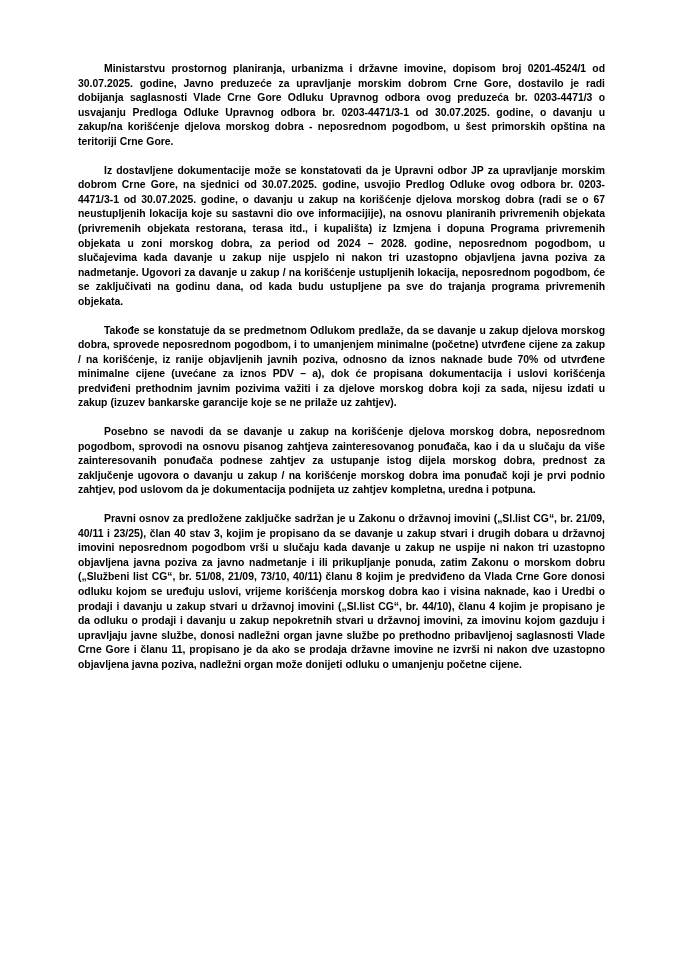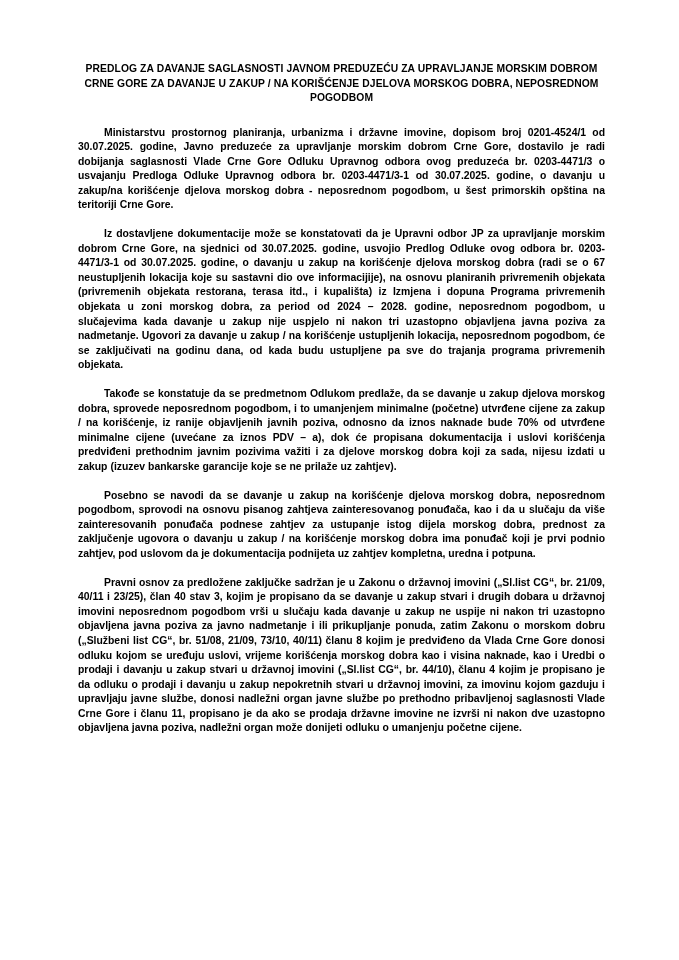--- a/index.html
+++ b/index.html
@@ -46,20 +46,19 @@
   }
   .para:last-child {
     margin-bottom: 0;
   }
 </style>
 </head>
 <body>
 
 <div class="page">
   <div class="content">
-    <h1 class="doc-title">PREDLOG ZA DAVANJE SAGLASNOSTI JAVNOM PREDUZEĆU ZA UPRAVLJANJE MORSKIM DOBROM CRNE GORE ZA DAVANJE U ZAKUP / NA KORIŠĆENJE DJELOVA MORSKOG DOBRA, NEPOSREDNOM POGODBOM</h1>
     <p class="para">Ministarstvu prostornog planiranja, urbanizma i državne imovine, dopisom broj 0201-4524/1 od 30.07.2025. godine, Javno preduzeće za upravljanje morskim dobrom Crne Gore, dostavilo je radi dobijanja saglasnosti Vlade Crne Gore Odluku Upravnog odbora ovog preduzeća br. 0203-4471/3 o usvajanju Predloga Odluke Upravnog odbora br.  0203-4471/3-1 od 30.07.2025. godine, o davanju  u zakup/na korišćenje djelova morskog dobra - neposrednom pogodbom, u šest primorskih opština na teritoriji Crne Gore.</p>
     <p class="para">Iz dostavljene dokumentacije može se konstatovati da je Upravni odbor JP za upravljanje morskim dobrom Crne Gore, na sjednici od 30.07.2025. godine, usvojio Predlog Odluke ovog odbora br.  0203-4471/3-1 od 30.07.2025. godine, o davanju u zakup na korišćenje djelova morskog dobra (radi se o 67 neustupljenih lokacija koje su sastavni dio ove informacijije), na osnovu planiranih privremenih objekata (privremenih objekata restorana, terasa itd., i kupališta) iz Izmjena i dopuna Programa privremenih objekata u zoni morskog dobra, za period od 2024 – 2028. godine, neposrednom pogodbom, u slučajevima kada davanje u zakup nije uspjelo ni nakon tri uzastopno objavljena javna poziva za nadmetanje. Ugovori za davanje u zakup / na korišćenje ustupljenih lokacija, neposrednom pogodbom, će se zaključivati na godinu dana, od kada budu ustupljene pa sve do trajanja programa privremenih objekata.</p>
     <p class="para">Takođe se konstatuje da se predmetnom Odlukom predlaže, da se davanje u zakup djelova morskog dobra, sprovede neposrednom pogodbom, i to umanjenjem minimalne (početne) utvrđene cijene za zakup / na korišćenje, iz ranije objavljenih javnih poziva, odnosno da iznos naknade bude 70% od utvrđene minimalne cijene (uvećane za iznos PDV – a), dok će propisana dokumentacija i uslovi korišćenja predviđeni prethodnim javnim pozivima važiti i za djelove morskog dobra koji za sada, nijesu izdati u zakup (izuzev bankarske garancije koje se ne prilaže uz zahtjev).</p>
     <p class="para">Posebno se navodi da se davanje u zakup na korišćenje djelova morskog dobra, neposrednom pogodbom, sprovodi na osnovu pisanog zahtjeva zainteresovanog ponuđača, kao i da u slučaju da više zainteresovanih ponuđača podnese zahtjev za ustupanje istog dijela morskog dobra, prednost za zaključenje ugovora o davanju u zakup / na korišćenje morskog dobra ima ponuđač koji je prvi podnio zahtjev, pod uslovom da je dokumentacija podnijeta uz zahtjev kompletna, uredna i potpuna.</p>
     <p class="para">Pravni osnov za predložene zaključke sadržan je u Zakonu o državnoj imovini („Sl.list CG“, br. 21/09, 40/11 i 23/25), član 40 stav 3, kojim je propisano da se davanje u zakup stvari i drugih dobara u državnoj imovini neposrednom pogodbom vrši u slučaju kada davanje u zakup ne uspije ni nakon tri uzastopno objavljena javna poziva za javno nadmetanje i ili prikupljanje ponuda, zatim Zakonu o morskom dobru („Službeni list CG“, br. 51/08, 21/09, 73/10, 40/11) članu 8 kojim je predviđeno da Vlada Crne Gore donosi odluku kojom se uređuju uslovi, vrijeme korišćenja morskog dobra kao i visina naknade, kao i Uredbi o prodaji i davanju u zakup stvari u državnoj imovini („Sl.list CG“, br. 44/10), članu 4 kojim je propisano je da odluku o prodaji i davanju u zakup nepokretnih stvari u državnoj imovini, za imovinu kojom gazduju i upravljaju javne službe, donosi nadležni organ javne službe po prethodno pribavljenoj saglasnosti Vlade Crne Gore i članu 11, propisano je da ako se prodaja državne imovine ne izvrši ni nakon dve uzastopno objavljena javna poziva, nadležni organ može donijeti odluku o umanjenju početne cijene.</p>
   </div>
 </div>
 
 </body></html>

